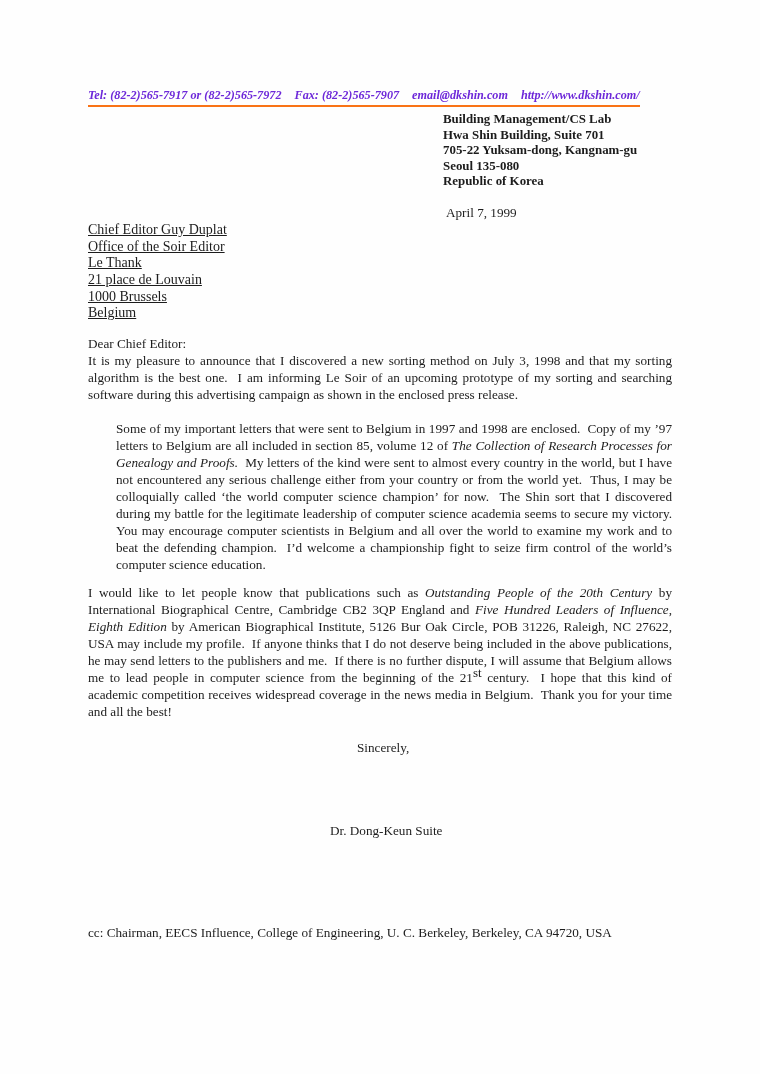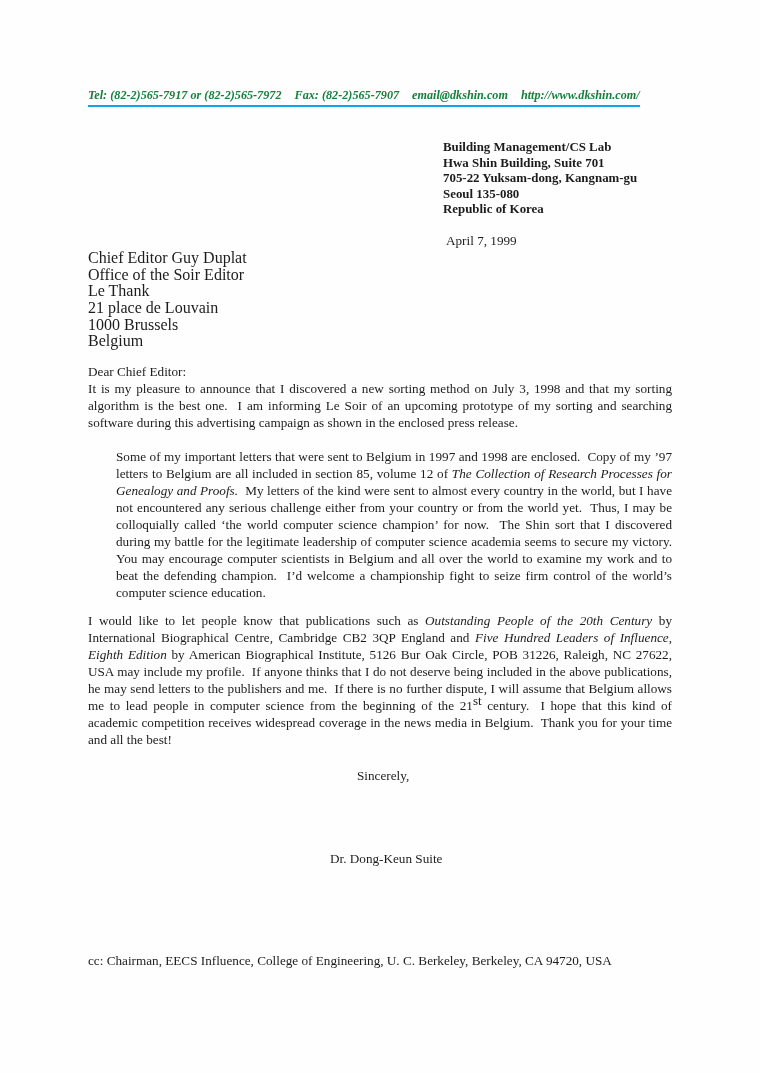--- a/index.html
+++ b/index.html
@@ -16,45 +16,46 @@
     overflow: hidden;
   }
   .contact-row {
     line-height: 15px;
   }
   .contact-line {
     display: inline-block;
     font-size: 12.2px;
     font-weight: bold;
     font-style: italic;
-    border-bottom: 2px solid #0ea5e9;
+    border-bottom: 2px solid #f97316;
     padding-bottom: 2px;
     white-space: nowrap;
-    color: #15803d;
+    color: #6d28d9;
   }
   .contact-seg { margin-right: 13px; }
   .contact-seg:last-child { margin-right: 0; }
   .sender {
-    margin-top: 33px;
+    margin-top: 5px;
     margin-left: 355px;
     font-weight: bold;
     font-size: 12.9px;
     line-height: 15.6px;
     white-space: nowrap;
   }
   .date {
     margin-top: 14px;
     margin-left: 358px;
     font-size: 13.2px;
     line-height: 17px;
   }
   .recipient {
     margin-top: 1px;
-    font-size: 16px;
+    font-size: 14px;
     line-height: 16.7px;
+    text-decoration: underline;
   }
   .salutation {
     margin-top: 13px;
     font-size: 13.2px;
     line-height: 17px;
   }
   .paragraph {
     font-size: 13.2px;
     line-height: 17px;
     text-align: justify;

